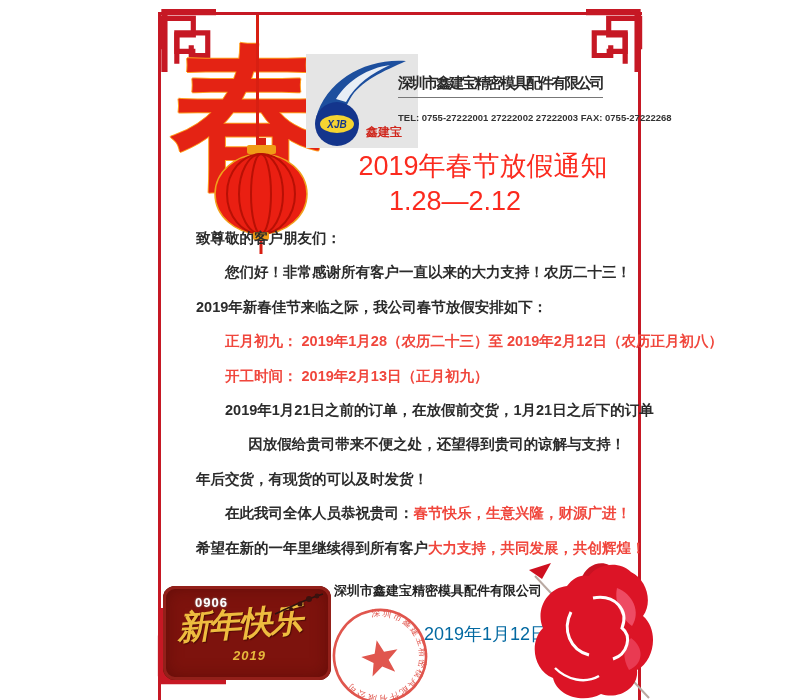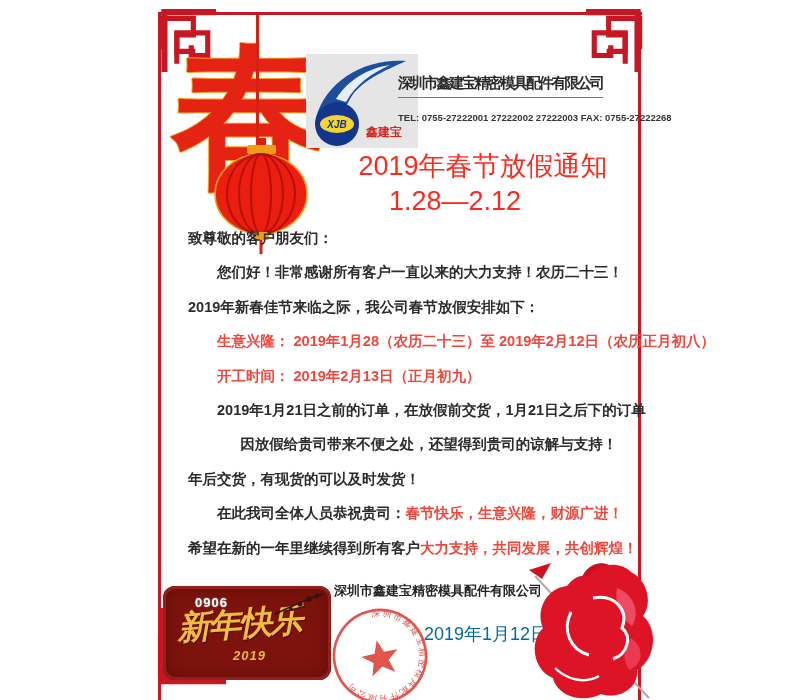--- a/index.html
+++ b/index.html
@@ -30,21 +30,21 @@
   #contact-line{position:absolute;left:398px;top:112px;z-index:4;font-size:9.5px;font-weight:bold;
     color:#333;white-space:nowrap;}
 
   
   #notice-title{position:absolute;left:350px;top:148px;width:266px;text-align:center;z-index:3;
     font-size:27px;color:#fb2a1e;white-space:nowrap;}
   #notice-dates{position:absolute;left:350px;top:186px;width:210px;text-align:center;z-index:3;
     font-size:27px;color:#fb2a1e;white-space:nowrap;}
 
   
-  #notice-body{position:absolute;left:188px;top:221px;width:452px;z-index:3;}
+  #notice-body{position:absolute;left:196px;top:221px;width:452px;z-index:3;}
   #notice-body p{margin:0;line-height:34.4px;font-size:14.5px;font-weight:600;white-space:nowrap;}
   #notice-body .black{color:#2b2b2b;}
   #notice-body .red{color:#f0463c;}
 
   
   #footer-company{position:absolute;left:334px;top:582px;font-size:13px;font-weight:bold;color:#222;
     z-index:3;white-space:nowrap;}
   #footer-date{position:absolute;left:424px;top:622px;font-size:18px;font-weight:400;color:#0369a1;
     z-index:3;white-space:nowrap;}
   #stamp{position:absolute;left:330px;top:606px;z-index:4;transform:rotate(-12deg);}
@@ -121,21 +121,21 @@
   <div id="company-name">深圳市鑫建宝精密模具配件有限公司</div>
   <div id="contact-line">TEL: 0755-27222001 27222002 27222003   FAX: 0755-27222268</div>
 
   <div id="notice-title">2019年春节放假通知</div>
   <div id="notice-dates">1.28—2.12</div>
 
   <div id="notice-body">
       <p style="padding-left: 0px;"><span class="black">致尊敬的客户朋友们：</span></p>
       <p style="padding-left: 29px;"><span class="black">您们好！非常感谢所有客户一直以来的大力支持！农历二十三！</span></p>
       <p style="padding-left: 0px;"><span class="black">2019年新春佳节来临之际，我公司春节放假安排如下：</span></p>
-      <p style="padding-left: 29px;"><span class="red">生意兴隆：  2019年1月28（农历二十三）至 2019年2月12日（农历正月初八）</span></p>
+      <p style="padding-left: 29px;"><span class="red">正月初九：  2019年1月28（农历二十三）至 2019年2月12日（农历正月初八）</span></p>
       <p style="padding-left: 29px;"><span class="red">开工时间：  2019年2月13日（正月初九）</span></p>
       <p style="padding-left: 29px;"><span class="black">2019年1月21日之前的订单，在放假前交货，1月21日之后下的订单</span></p>
       <p style="padding-left: 52.2px;"><span class="black">因放假给贵司带来不便之处，还望得到贵司的谅解与支持！</span></p>
       <p style="padding-left: 0px;"><span class="black">年后交货，有现货的可以及时发货！</span></p>
       <p style="padding-left: 29px;"><span class="black">在此我司全体人员恭祝贵司：</span><span class="red">春节快乐，生意兴隆，财源广进！</span></p>
       <p style="padding-left: 0px;"><span class="black">希望在新的一年里继续得到所有客户</span><span class="red">大力支持，共同发展，共创辉煌！</span></p>
     </div>
 
   <div id="footer-company">深圳市鑫建宝精密模具配件有限公司</div>
   <div id="footer-date">2019年1月12日</div>

